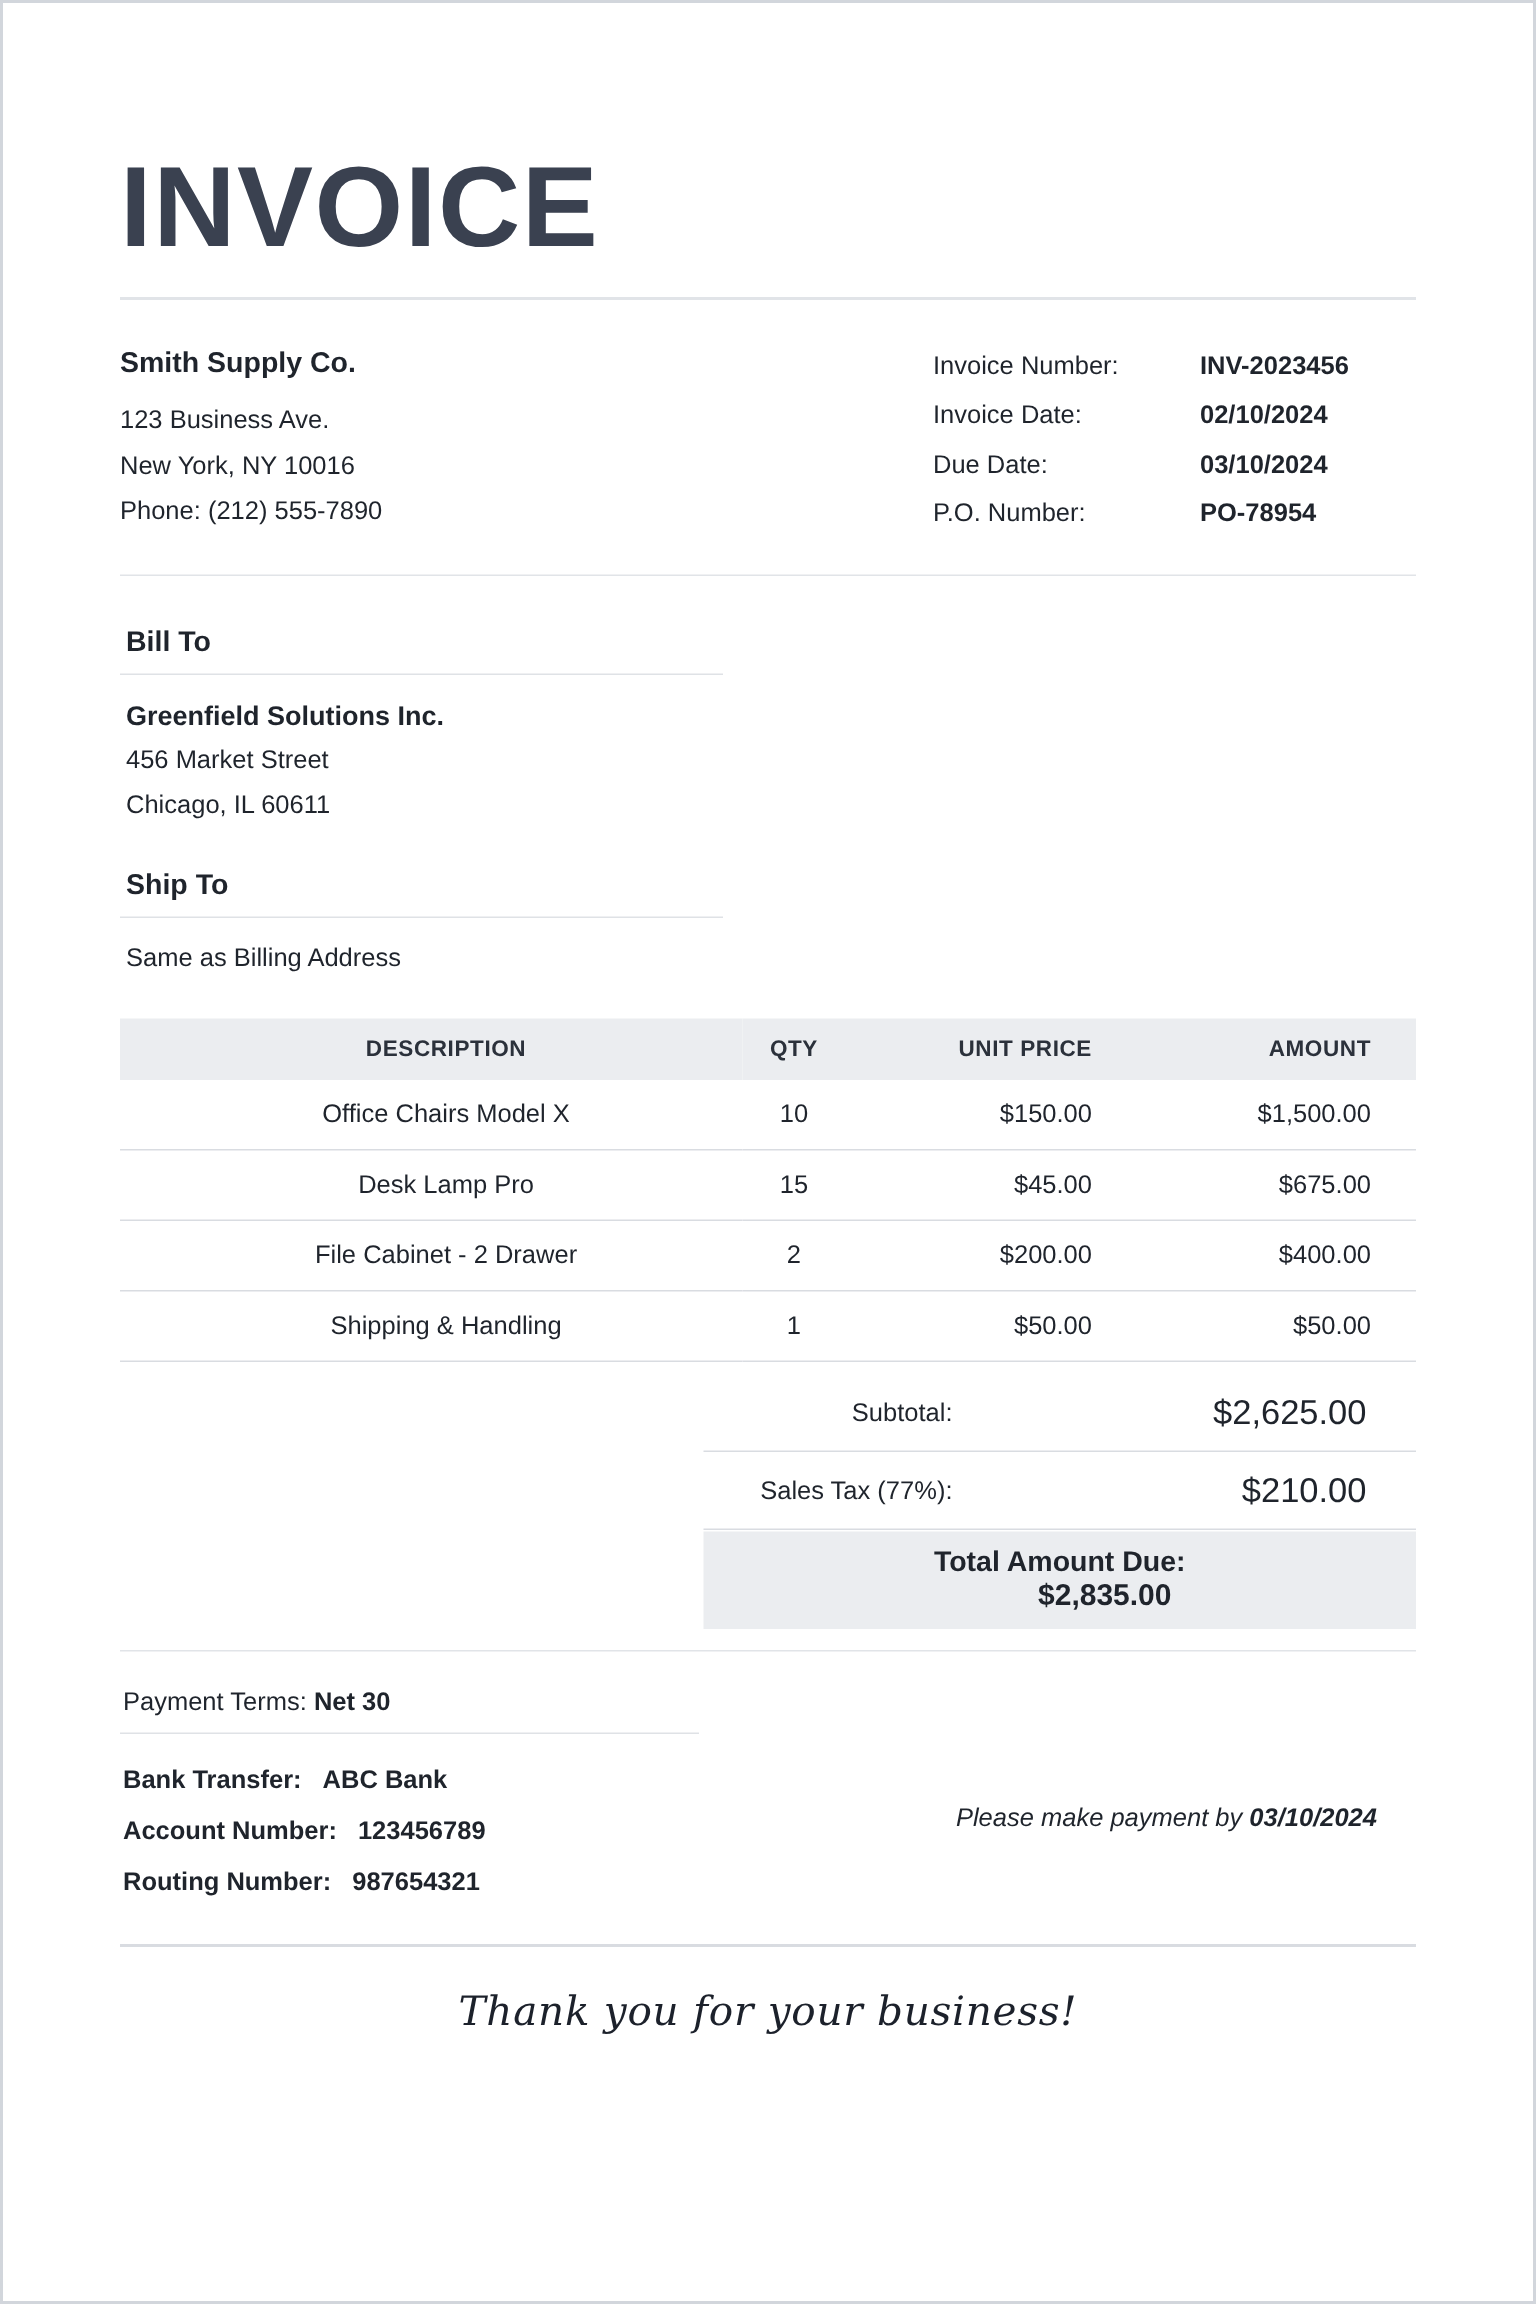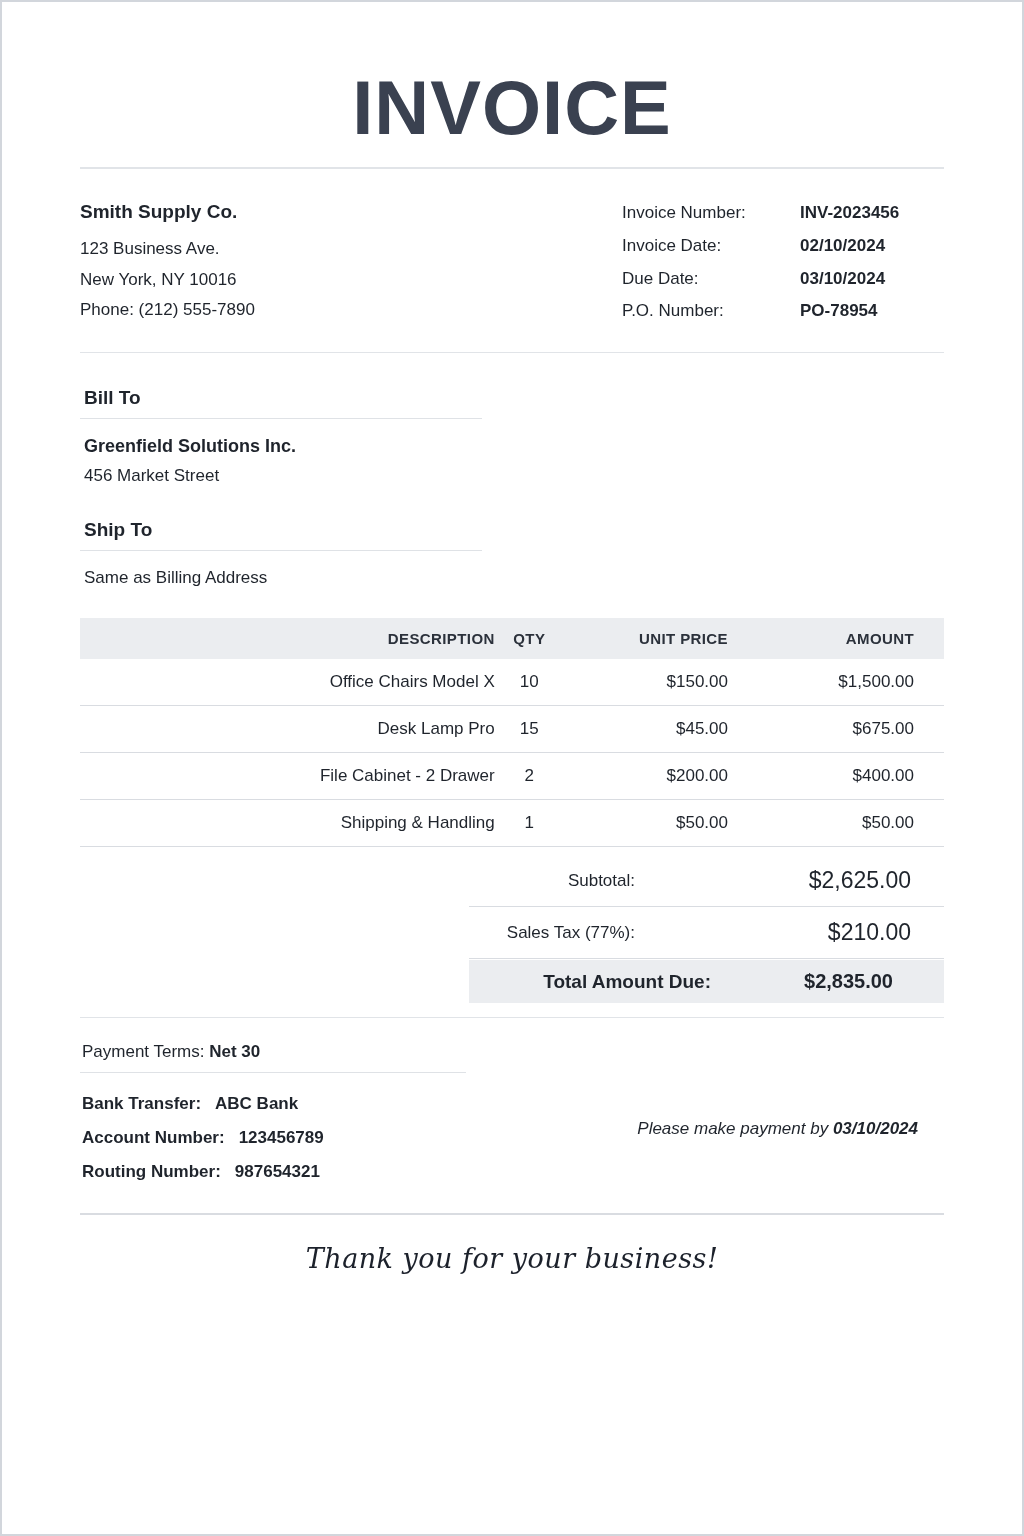--- a/index.html
+++ b/index.html
@@ -11,21 +11,21 @@
   }
   .page {
     width: 1024px; height: 1536px;
     border: 2px solid #d2d6dc;
     padding: 0 78px;
     background: #ffffff;
     overflow: hidden;
   }
 
   
-  .title-row { padding-top: 68px; text-align: center; }
+  .title-row { padding-top: 99px; text-align: left; }
   .invoice-title {
     font-size: 76px; font-weight: 800; letter-spacing: 1px;
     color: #3a4150; line-height: 1; display: inline-block;
   }
   .divider { border: none; border-top: 2px solid #e1e4e8; margin-top: 21px; }
   .divider.thin { border-top-width: 1.5px; }
 
   
   .info-row { display: flex; justify-content: space-between; margin-top: 26px; }
   .company-block { font-size: 17px; line-height: 1.82; }
@@ -44,35 +44,35 @@
   .shipto { margin-top: 28px; }
   .ship-note { font-size: 17px; margin: 17px 0 0 4px; }
 
   
   table.items { width: 100%; border-collapse: collapse; margin-top: 30px; table-layout: fixed; }
   .col-desc { width: 48%; } .col-qty { width: 8%; } .col-unit { width: 19%; } .col-amt { width: 25%; }
   table.items thead th {
     background: #ebedf0; font-size: 15px; font-weight: 700; letter-spacing: 0.4px;
     color: #2b313b; padding: 12px 0; 
   }
-  table.items th:first-child, table.items td:first-child { text-align: right; padding-left: 20px; }
+  table.items th:first-child, table.items td:first-child { text-align: center; padding-left: 20px; }
   table.items th:nth-child(2), table.items td:nth-child(2) { text-align: center; }
   table.items th:nth-child(3), table.items td:nth-child(3) { text-align: right; }
   table.items th:nth-child(4), table.items td:nth-child(4) { text-align: right; padding-right: 30px; }
   table.items tbody td {
     font-size: 17px; padding: 13px 0; border-bottom: 1.5px solid #d9dce1;
   }
 
   
   .totals { width: 475px; margin-left: auto; margin-top: 8px; }
   .totals-row { display: flex; align-items: center; padding: 12px 0; }
   .totals-row.bordered { border-bottom: 1.5px solid #d9dce1; gap: 24px; }
   .t-label { flex: 1; text-align: right; font-size: 17px; padding-right: 70px; }
   .t-value { width: 215px; text-align: right; font-size: 23px; padding-right: 33px; }
-  .totals-row.total { background: #ebedf0; padding: 10px 18px; margin-top: 1px; }
+  .totals-row.total { background: #ebedf0; padding: 10px 0; margin-top: 1px; flex-direction: column; }
   .totals-row.total .t-label { font-size: 19px; font-weight: 700; padding-right: 0; }
   .totals-row.total .t-value { font-size: 20px; font-weight: 700; }
 
   
   .payment { position: relative; margin-top: 0; }
   .payment .divider { margin-top: 14px; }
   .terms-line { font-size: 17px; margin: 24px 0 0 2px; }
   .terms-value { font-weight: 700; }
   .terms-underline { width: 386px; border: none; border-top: 1.5px solid #dfe2e6; margin-top: 10px; }
   .bank-rows { margin: 14px 0 0 2px; }
@@ -130,20 +130,21 @@
     </div>
   </div>
   <hr class="divider thin" style="margin-top:24px;">
 
   <div class="billto">
     <div class="section-heading">Bill To</div>
     <hr class="heading-underline">
     <div class="bill-name">Greenfield Solutions Inc.</div>
     <div class="bill-lines">
       <div>456 Market Street</div>
+      <div>Chicago, IL 60611</div>
     </div>
   </div>
 
   <div class="shipto">
     <div class="section-heading">Ship To</div>
     <hr class="heading-underline">
     <div class="ship-note">Same as Billing Address</div>
   </div>
 
   <table class="items">

